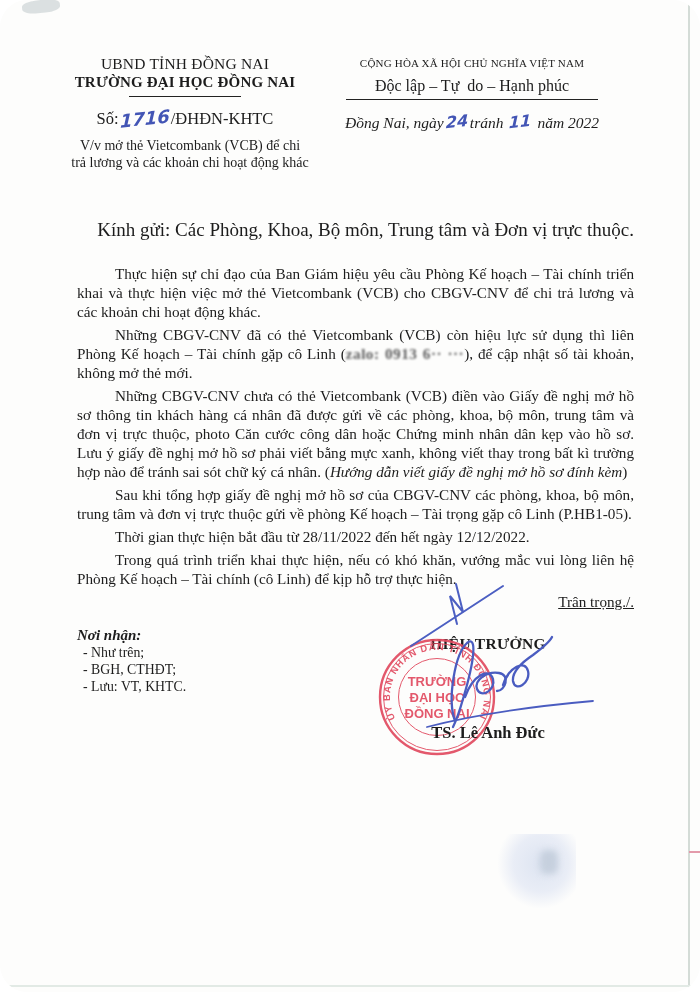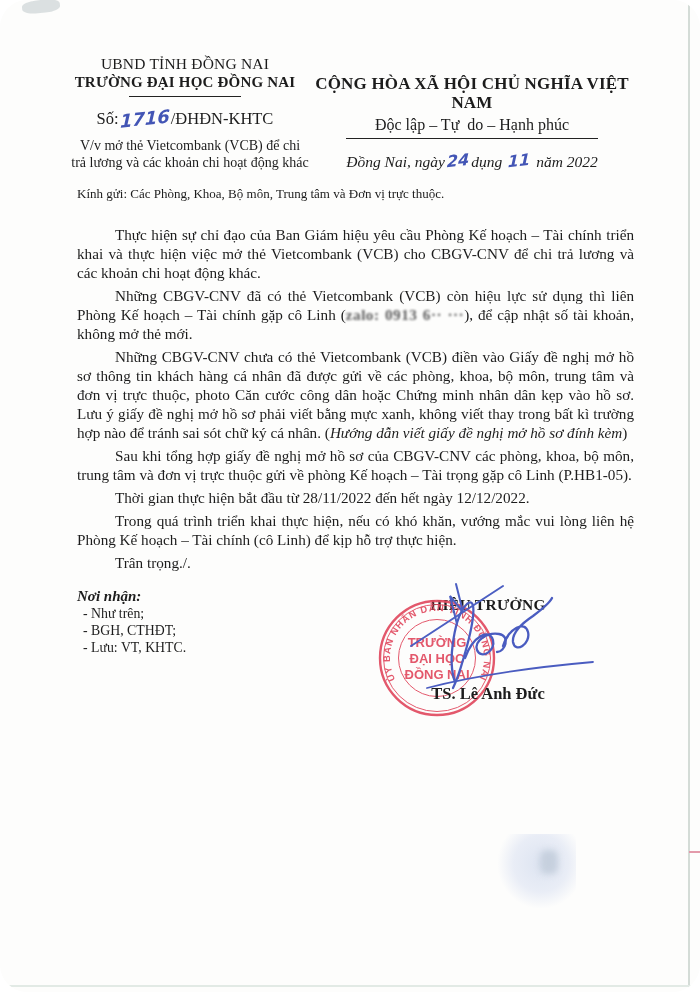--- a/index.html
+++ b/index.html
@@ -13,38 +13,38 @@
 
   
   .hdr { display:flex; justify-content:space-between; }
   .hdr-left { width:228px; margin-left:-6px; text-align:center; flex:none; }
   .hdr-right { width:336px; margin-right:-6px; text-align:center; flex:none; }
   .auth-line   { font-size:15.5px; line-height:19px; letter-spacing:.2px; }
   .univ-line   { font-size:15px; font-weight:bold; line-height:19px; letter-spacing:.2px; }
   .u-short { width:112px; border-top:1.5px solid #222; margin:4px auto 10px auto; height:0; }
   .doc-no { font-size:16.5px; margin-top:5px; white-space:nowrap; }
   .subject { font-size:14px; line-height:17px; margin:8px auto 0 auto; width:238px; }
-  .nat-line  { font-size:17px; font-weight:bold; letter-spacing:.2px; line-height:19px;margin-top:20px; }
+  .nat-line  { font-size:11px; font-weight:normal; letter-spacing:.2px; line-height:19px; }
   .motto-line { font-size:16px; font-weight:normal; margin-top:3px; line-height:20px; white-space:pre; }
   .u-motto { width:252px; border-top:1.5px solid #222; margin:3px auto 0 auto; height:0; }
   .dateline { font-style:italic; font-size:15.5px; margin-top:13px; white-space:nowrap; }
 
   
   .ink {
     color:#4355b5; font-family:"DejaVu Sans",sans-serif; font-style:italic; font-weight:600;
     display:inline-block; transform:rotate(-6deg) skewX(-8deg);
   }
   .doc-no .ink { font-size:18px; margin:0 1px; position:relative; top:1px; }
   .dateline .ink { font-size:16px; margin:0 2px; position:relative; top:-1px; }
 
   
-  .salutation { text-align:left; font-size:13px; margin-top:15px; }
+  .salutation { text-align:right; font-size:19px; margin-top:48px; }
   .body-text { margin-top:23px; font-size:15.2px; line-height:19px; text-align:justify; }
   .body-text p { margin:0 0 4px 0; text-indent:38px; }
-  .body-text p.closing { text-align:left; margin-top:2px; }
+  .body-text p.closing { text-align:right; margin-top:2px;text-decoration:underline; }
   b { font-weight:normal;margin-top:32px; }
   .it { font-style:italic; }
   .blurred { color:#5f5f5f; font-weight:bold; filter:blur(1.1px); letter-spacing:.5px; }
 
   
   .footer { position:relative; margin-top:16px; height:230px; }
   .recips { position:absolute; left:0; top:0; }
   .recips-title { font-weight:bold; font-style:italic; font-size:15px; }
   .recip-item { font-size:13.8px; line-height:17px; padding-left:6px; }
   .sign-title { position:absolute; left:301px; top:8px; width:220px; text-align:center;
@@ -78,21 +78,21 @@
         <div class="auth-line">UBND TỈNH ĐỒNG NAI</div>
         <div class="univ-line">TRƯỜNG ĐẠI HỌC ĐỒNG NAI</div>
         <div class="u-short"></div>
         <div class="doc-no"><span>Số:</span><span class="ink">1716</span><span>/ĐHĐN-KHTC</span></div>
         <div class="subject">V/v mở thẻ Vietcombank (VCB) để chi trả lương và các khoản chi hoạt động khác</div>
       </div>
       <div class="hdr-right">
         <div class="nat-line">CỘNG HÒA XÃ HỘI CHỦ NGHĨA VIỆT NAM</div>
         <div class="motto-line">Độc lập – Tự  do – Hạnh phúc</div>
         <div class="u-motto"></div>
-        <div class="dateline"><span>Đồng Nai, ngày</span><span class="ink">24</span><span>dụng</span> <span class="ink">11</span> <span>năm 2022</span></div>
+        <div class="dateline"><span>Đồng Nai, ngày</span><span class="ink">24</span><span>tránh</span> <span class="ink">11</span> <span>năm 2022</span></div>
       </div>
     </div>
 
     <div class="salutation">Kính gửi: Các Phòng, Khoa, Bộ môn, Trung tâm và Đơn vị trực thuộc.</div>
 
     <div class="body-text">
       <p><span>Thực hiện sự chỉ đạo của Ban Giám hiệu yêu cầu Phòng Kế hoạch – Tài chính triển khai và thực hiện việc mở thẻ </span><b>Vietcombank (VCB)</b><span> cho CBGV-CNV để chi trả lương và các khoản chi hoạt động khác.</span></p>
       <p><span>Những CBGV-CNV đã có thẻ Vietcombank (VCB) còn hiệu lực sử dụng thì liên Phòng Kế hoạch – Tài chính gặp </span><b>cô Linh</b><b> (</b><span class="blurred">zalo: 0913 6·· ···</span><b>),</b><span> để cập nhật số tài khoản, không mở thẻ mới.</span></p>
       <p><span>Những CBGV-CNV chưa có thẻ Vietcombank (VCB) điền vào Giấy đề nghị mở hồ sơ thông tin khách hàng cá nhân đã được gửi về các phòng, khoa, bộ môn, trung tâm và đơn vị trực thuộc, photo Căn cước công dân hoặc Chứng minh nhân dân kẹp vào hồ sơ. </span><b>Lưu ý giấy đề nghị mở hồ sơ phải viết bằng mực xanh, không viết thay trong bất kì trường hợp nào để tránh sai sót chữ ký cá nhân</b><span>. (</span><span class="it">Hướng dẫn viết giấy đề nghị mở hồ sơ đính kèm</span><span>)</span></p>
       <p><span>Sau khi tổng hợp giấy đề nghị mở hồ sơ của CBGV-CNV các phòng, khoa, bộ môn, trung tâm và đơn vị trực thuộc gửi về phòng Kế hoạch – Tài trọng gặp </span><b>cô Linh (P.HB1-05).</b></p>

